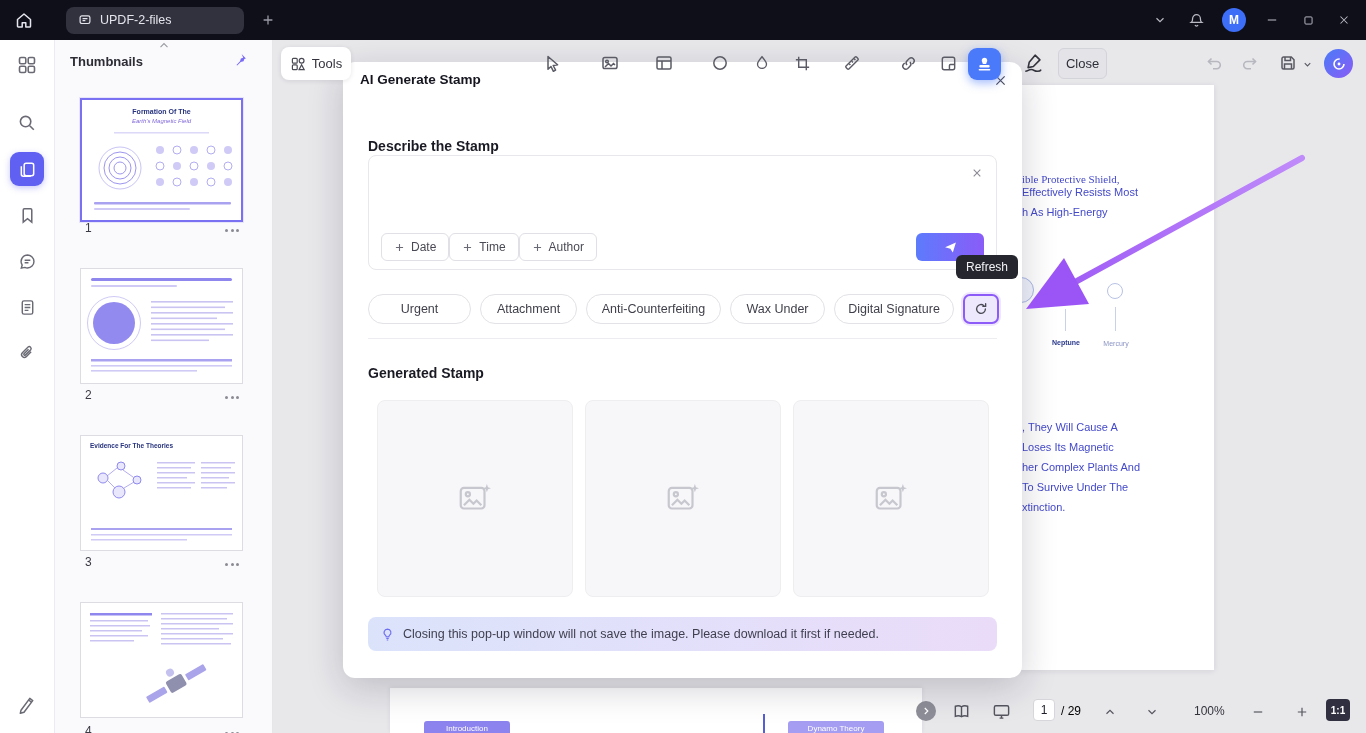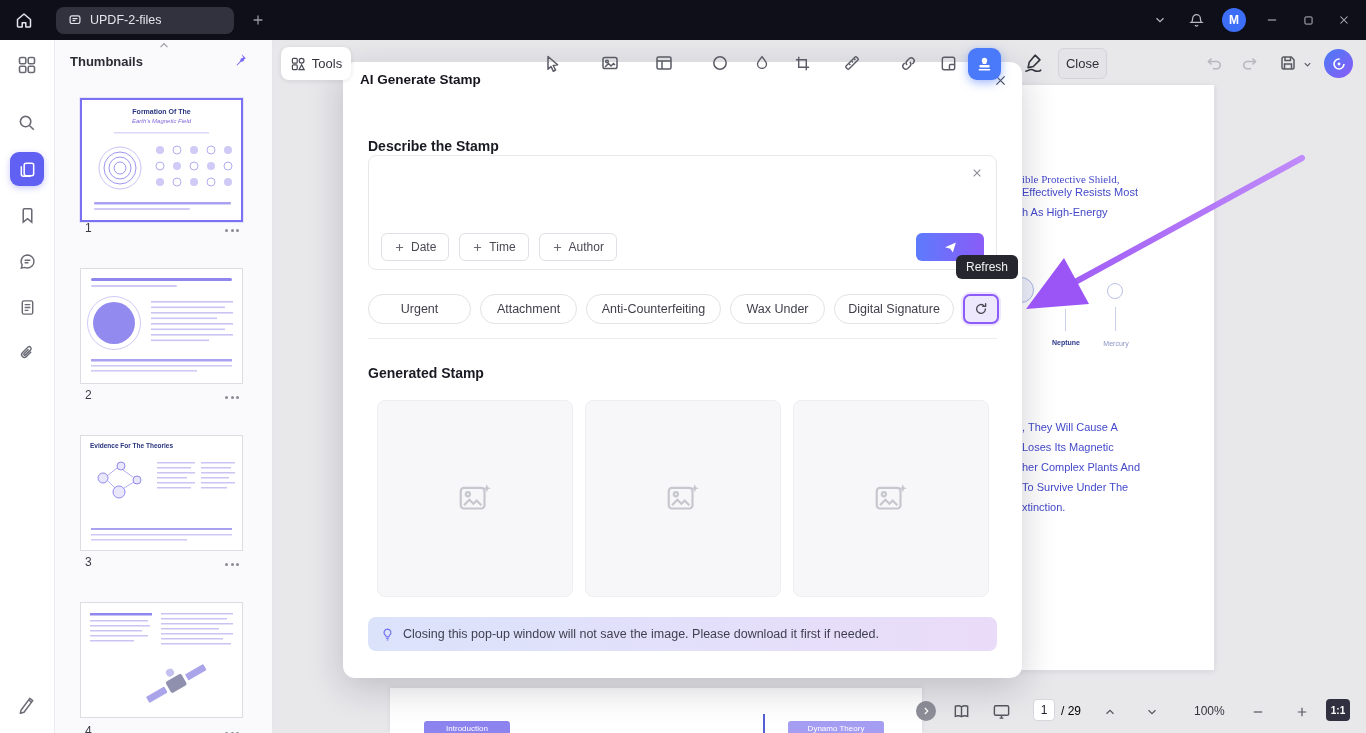--- a/index.html
+++ b/index.html
@@ -6,21 +6,21 @@
 html,body{width:1366px;height:733px;overflow:hidden;background:#e8e8eb;
   font-family:"Liberation Sans","DejaVu Sans",sans-serif;}
 .screen{position:relative;width:1366px;height:733px;overflow:hidden;}
 svg{display:block;}
 
 
 .titlebar{position:absolute;left:0;top:0;width:1366px;height:40px;background:#0f0f1a;
   display:flex;align-items:center;color:#c9c9d3;z-index:30;}
 .tb-home{width:36px;height:36px;margin-left:6px;display:flex;align-items:center;justify-content:center;color:#e6e6ee;border-radius:8px;}
 .tab{display:flex;align-items:center;gap:8px;background:#32323f;border-radius:8px;height:27px;width:178px;
-  padding:0 12px;margin-left:14px;font-size:12.5px;color:#e4e4ec;}
+  padding:0 12px;margin-left:24px;font-size:12.5px;color:#e4e4ec;}
 .tb-plus{width:28px;height:28px;margin-left:10px;display:flex;align-items:center;justify-content:center;color:#9a9aa6;}
 .tb-right{margin-left:auto;display:flex;align-items:center;gap:4px;padding-right:6px;}
 .tb-btn{width:32px;height:38px;display:flex;align-items:center;justify-content:center;color:#b9b9c4;}
 .avatar{width:24px;height:24px;border-radius:50%;background:#3d6ef7;color:#fff;font-size:12px;font-weight:700;
   display:flex;align-items:center;justify-content:center;margin:0 6px;}
 
 
 .sidebar{position:absolute;left:0;top:40px;width:55px;height:693px;background:#fff;border-right:1px solid #ececf0;
   display:flex;flex-direction:column;align-items:center;padding-top:8px;z-index:4;}
 .side-icon{width:34px;height:34px;display:flex;align-items:center;justify-content:center;color:#6a6a75;margin-bottom:12px;border-radius:9px;}
@@ -78,21 +78,21 @@
 
 
 .modal{position:absolute;left:343px;top:62px;width:679px;height:616px;background:#fff;border-radius:12px;
   box-shadow:0 10px 36px rgba(20,20,45,.20);z-index:10;}
 .m-title{position:absolute;left:17px;top:10px;font-size:13.5px;font-weight:700;color:#15151f;}
 .m-close{position:absolute;right:14px;top:11px;color:#4a4a55;cursor:pointer;}
 .m-h{position:absolute;left:25px;font-size:14px;font-weight:700;color:#1a1a24;}
 .prompt-box{position:absolute;left:25px;top:93px;width:629px;height:115px;border:1px solid #e7e7ec;border-radius:8px;background:#fff;}
 .prompt-text{position:absolute;left:14px;top:11px;right:44px;font-size:13px;color:#33333d;line-height:1.45;}
 .p-clear{position:absolute;right:13px;top:11px;color:#8a8a94;cursor:pointer;}
-.chip-row{position:absolute;left:12px;right:12px;bottom:8px;display:flex;align-items:center;gap:10px;}
+.chip-row{position:absolute;left:12px;right:12px;bottom:8px;display:flex;align-items:center;}
 .chip{height:28px;border:1px solid #e0e0e6;border-radius:6px;background:#fff;display:flex;align-items:center;gap:6px;
   padding:0 12px;font-size:12px;color:#4a4a55;cursor:pointer;}
 .chip svg{color:#6a6a75;}
 .send-btn{margin-left:auto;width:68px;height:28px;border:none;border-radius:6px;cursor:pointer;
   background:linear-gradient(90deg,#5d7bfc,#8a5cf8);display:flex;align-items:center;justify-content:center;}
 .tag-row{position:absolute;left:25px;top:232px;display:flex;gap:9px;align-items:center;}
 .tag{height:30px;border:1px solid #e2e2e7;border-radius:15px;background:#fff;font-size:12.5px;color:#3f3f4a;
   display:flex;align-items:center;justify-content:center;cursor:pointer;}
 .refresh-btn{width:36px;height:30px;border:2px solid #8d5bf7;border-radius:7px;background:#eee8fd;
   display:flex;align-items:center;justify-content:center;cursor:pointer;box-shadow:0 0 0 2px rgba(141,91,247,.15);}

